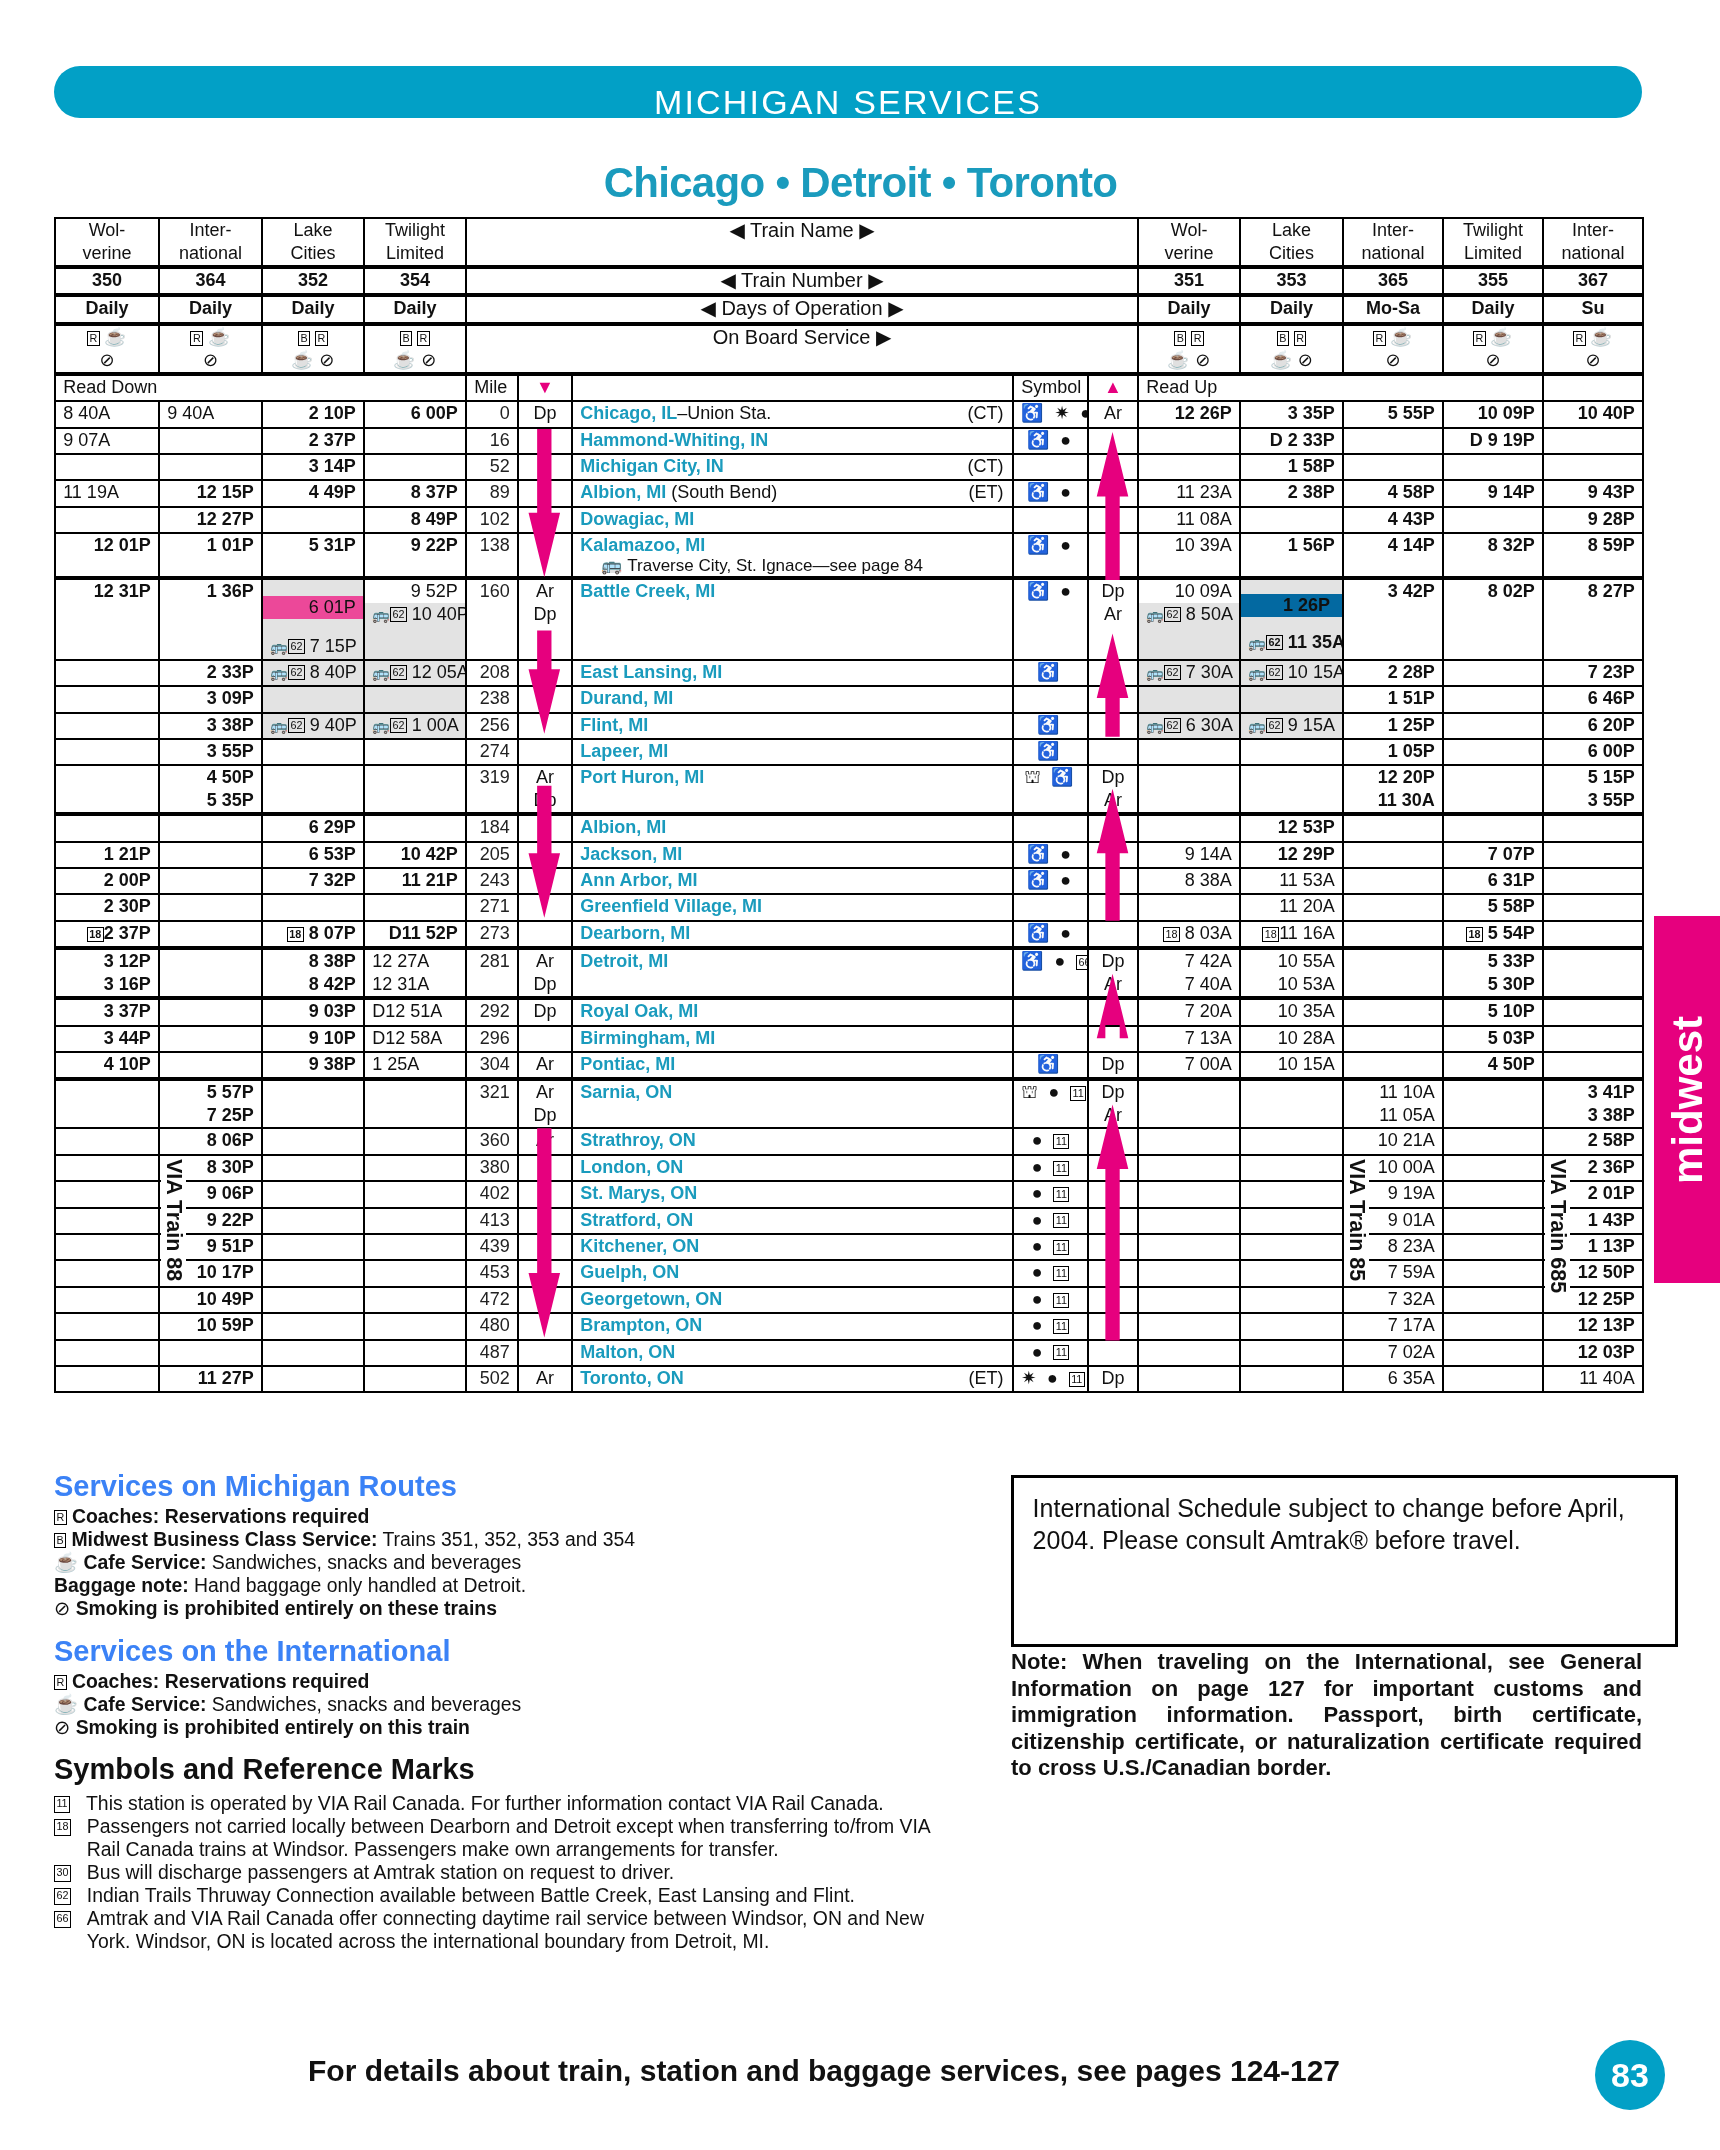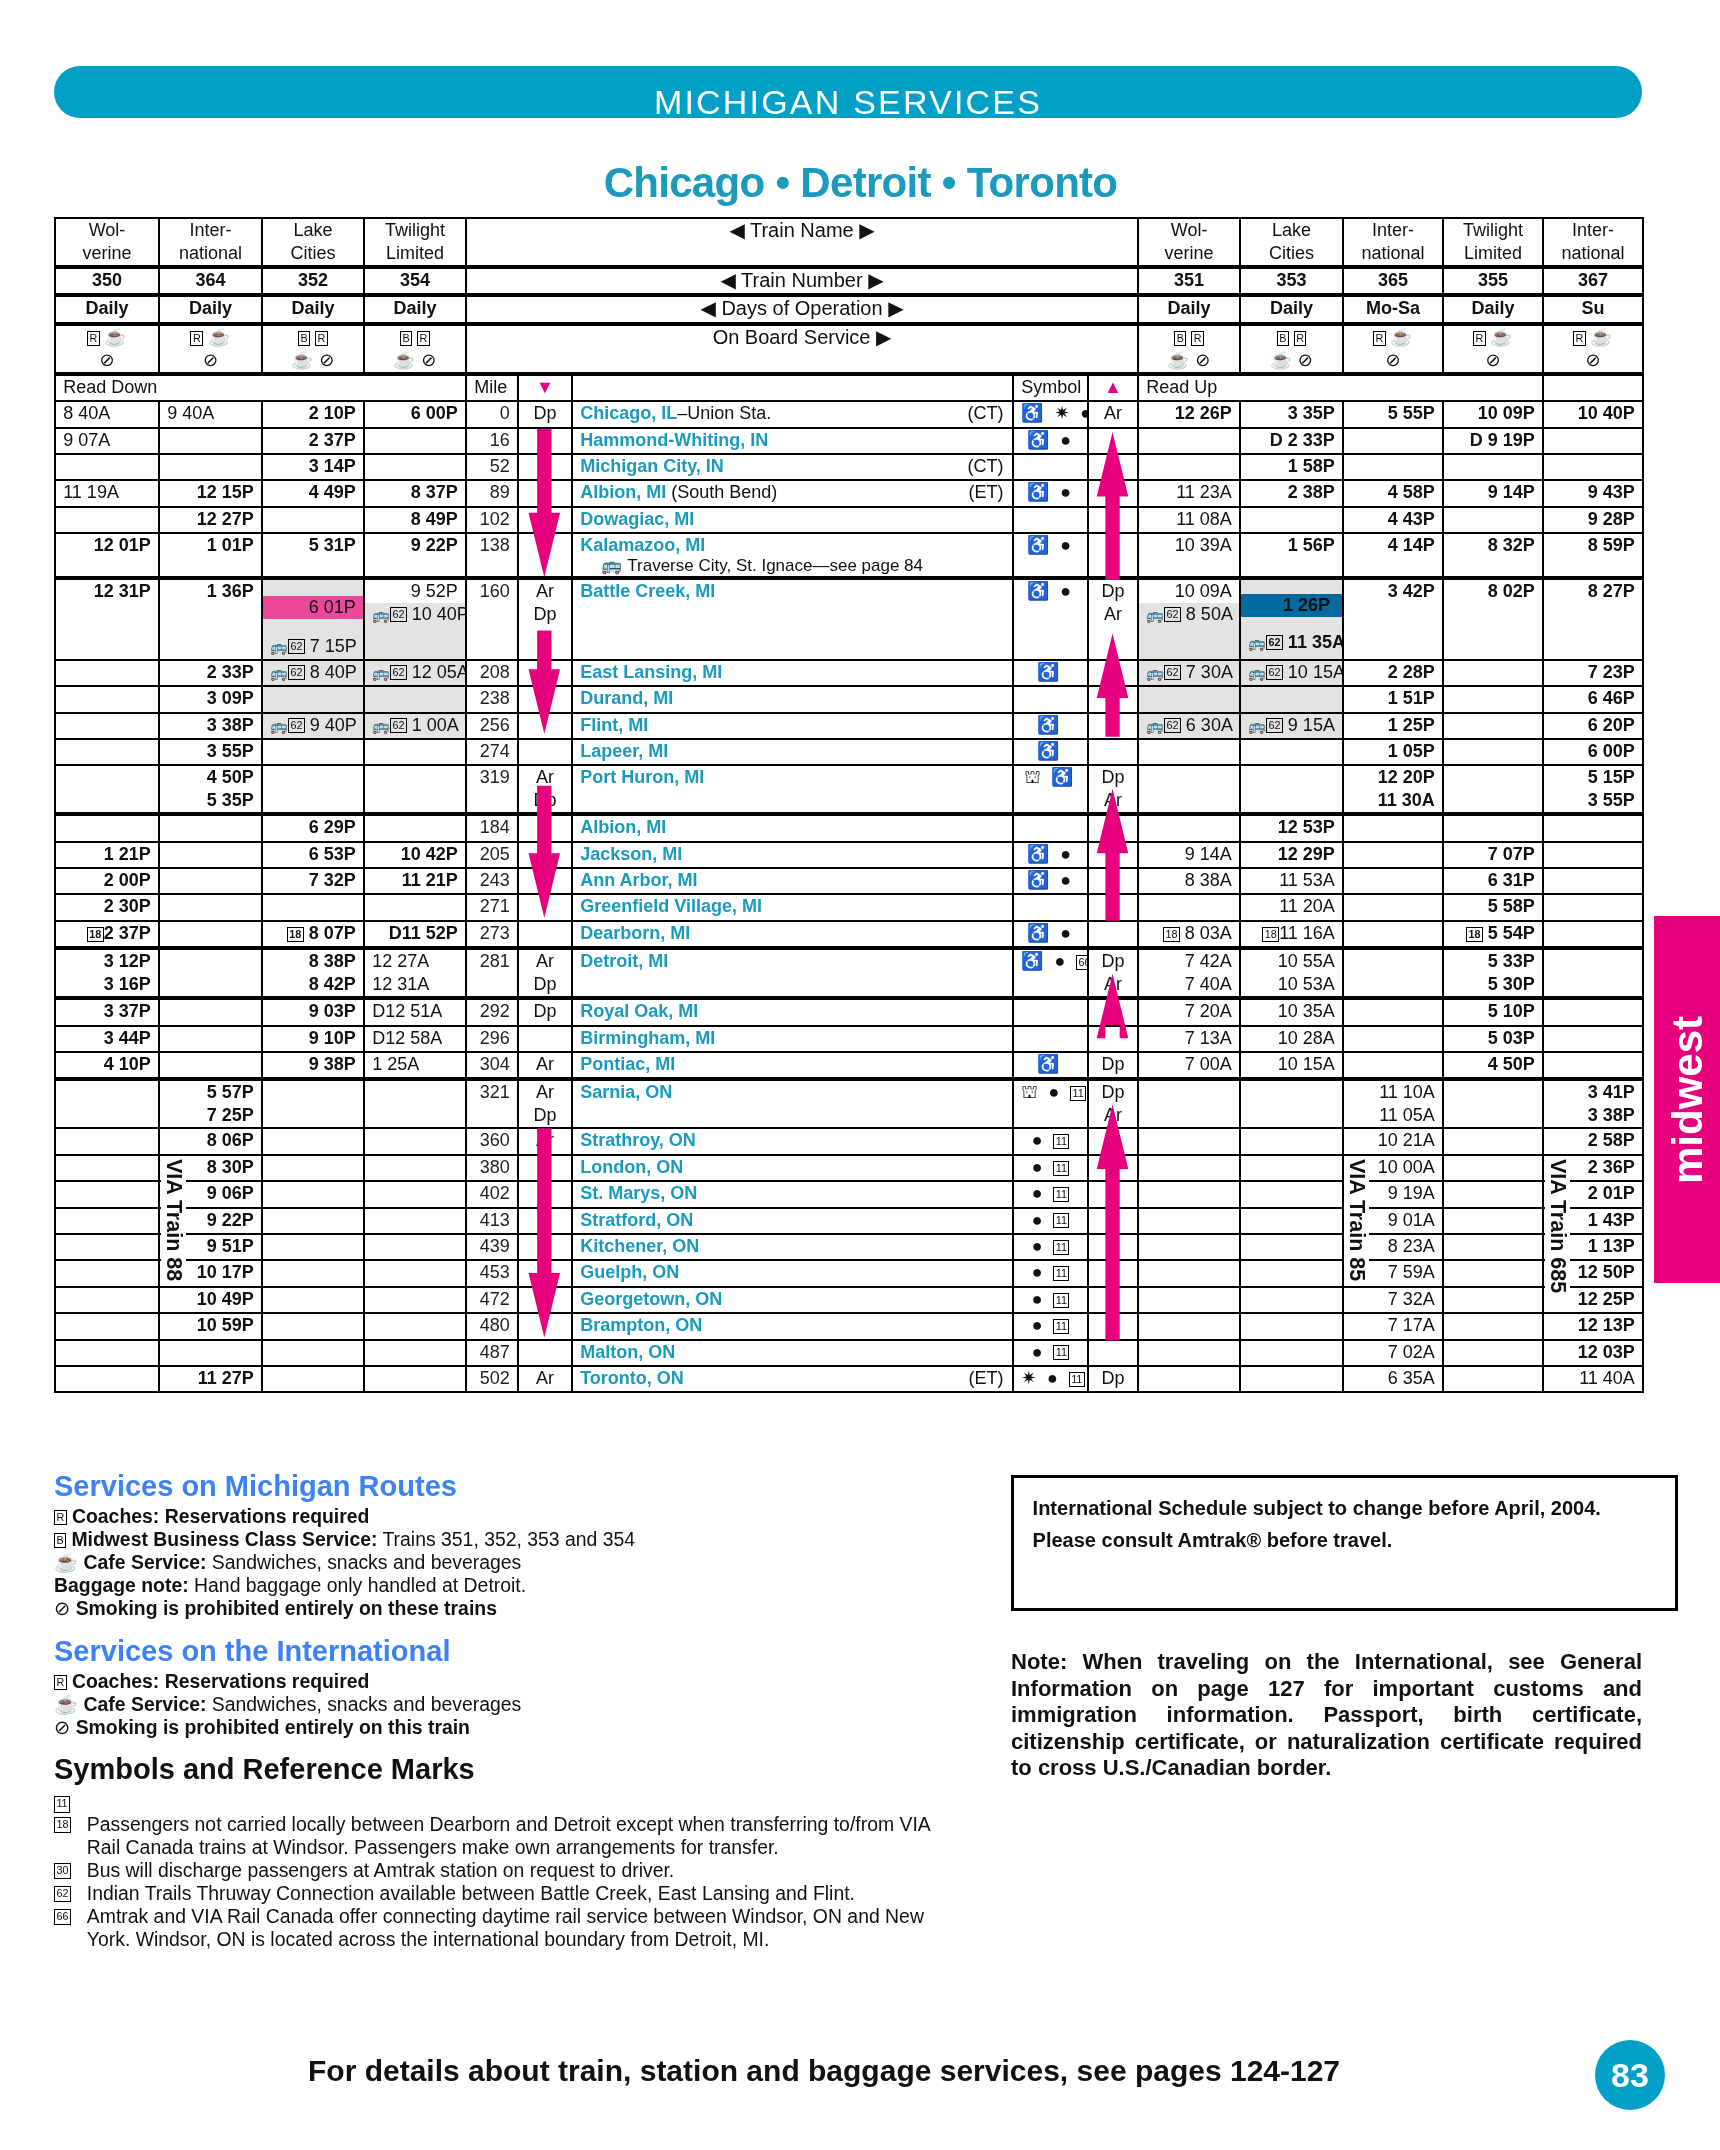--- a/index.html
+++ b/index.html
@@ -32,21 +32,21 @@
   .side-tab{position:absolute;left:1654px;top:916px;width:67px;height:367px;background:#e6007e;}
   .side-tab span{position:absolute;left:50%;top:50%;transform:translate(-50%,-50%) rotate(-90deg);color:#fff;font-family:"Liberation Sans",sans-serif;font-weight:bold;font-size:42px;white-space:nowrap;}
   .via{position:absolute;font-family:"Liberation Sans",sans-serif;font-weight:bold;font-size:21.5px;transform:rotate(90deg);transform-origin:left top;white-space:nowrap;background:#fff;padding:0 2.9px;}
   .sec-title{position:absolute;left:54px;color:#3b82f6;font-family:"Liberation Sans",sans-serif;font-size:29px;font-weight:bold;}
   .sec-list{position:absolute;left:54px;font-family:"Liberation Sans",sans-serif;font-size:19.4px;line-height:23px;}
   .sec-list div b{font-weight:bold;}
   .sym-title{position:absolute;left:54px;top:1753px;font-family:"Liberation Sans",sans-serif;font-size:29px;font-weight:bold;}
   .marks{position:absolute;left:54px;top:1792px;width:903px;font-family:"Liberation Sans",sans-serif;font-size:19.4px;line-height:23px;}
   .marks .m{display:flex;}
   .marks .m .bx{margin-right:16px;margin-top:4.3px;height:14.3px;}
-  .intl-box{position:absolute;left:1011px;top:1475px;width:667px;height:136px;border:3.6px solid #000;box-sizing:border-box;padding:14.3px 18.6px;font-family:"Liberation Sans",sans-serif;font-weight:bold;font-size:20px;line-height:32px;}
+  .intl-box{position:absolute;left:1011px;top:1475px;width:667px;height:172px;border:3.6px solid #000;box-sizing:border-box;padding:14.3px 18.6px;font-family:"Liberation Sans",sans-serif;font-weight:normal;font-size:25px;line-height:32px;}
   .note{position:absolute;left:1011px;top:1649px;width:631px;font-family:"Liberation Sans",sans-serif;font-weight:bold;font-size:22px;line-height:26.5px;text-align:justify;}
   .footer{position:absolute;left:308px;top:2054px;font-family:"Liberation Sans",sans-serif;font-size:30px;font-weight:bold;}
   .pagenum{position:absolute;left:1595px;top:2040px;width:70px;height:70px;border-radius:50%;background:#02a0c6;color:#fff;font-family:"Liberation Sans",sans-serif;font-size:34px;font-weight:bold;text-align:center;line-height:70px;}
   svg.arrows{position:absolute;left:0;top:0;width:1721px;height:2151px;pointer-events:none;}
 </style>
 </head>
 <body>
 
 <div class="banner">MICHIGAN SERVICES</div>
 <div class="subtitle">Chicago • Detroit • Toronto</div>
@@ -1281,20 +1281,21 @@
 <div class="sec-list" id="intl-list" style="top:1670px">
     <div><span class="bx">R</span> <b>Coaches: Reservations required</b></div>
     <div><span>☕</span> <b>Cafe Service:</b> Sandwiches, snacks and beverages</div>
     <div><span>⊘</span> <b>Smoking is prohibited entirely on this train</b></div>
   </div>
 
 <div class="sym-title">Symbols and Reference Marks</div>
 <div class="marks" id="marks">
     <div class="m">
       <span class="bx">11</span>
+      <span>This station is operated by VIA Rail Canada. For further information contact VIA Rail Canada.</span>
     </div>
     <div class="m">
       <span class="bx">18</span>
       <span>Passengers not carried locally between Dearborn and Detroit except when transferring to/from VIA Rail Canada trains at Windsor. Passengers make own arrangements for transfer.</span>
     </div>
     <div class="m">
       <span class="bx">30</span>
       <span>Bus will discharge passengers at Amtrak station on request to driver.</span>
     </div>
     <div class="m">

